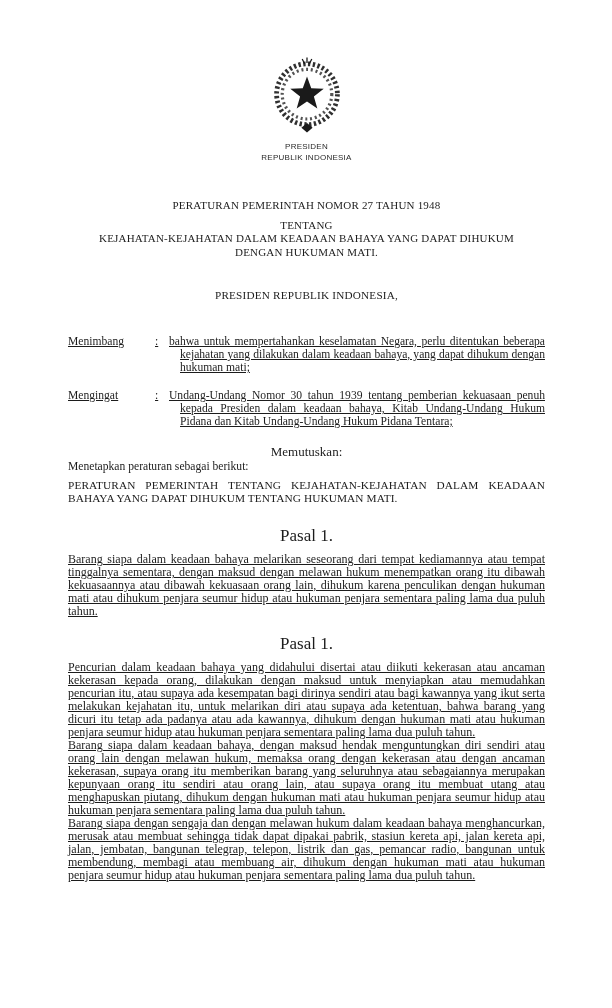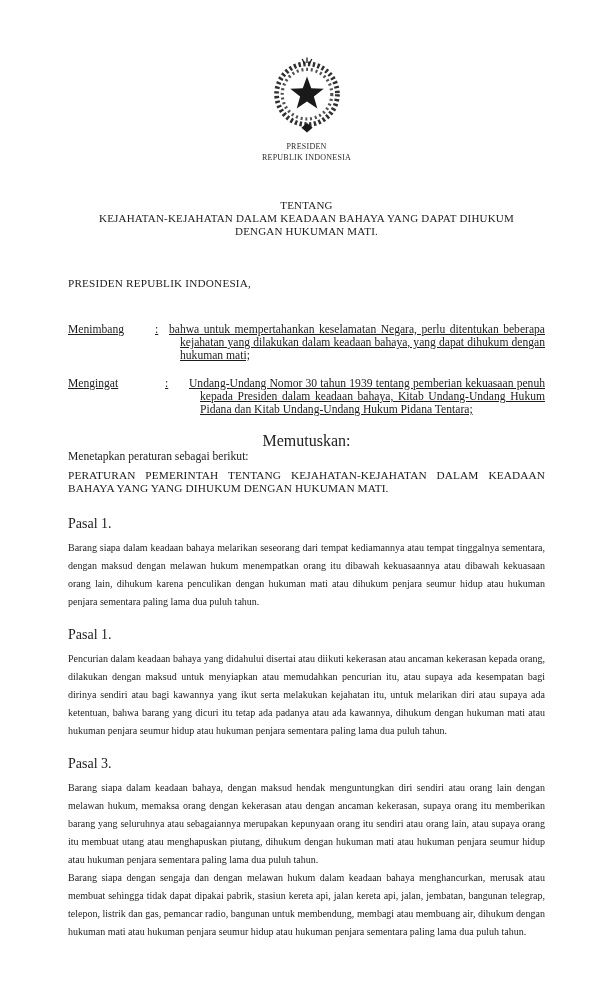--- a/index.html
+++ b/index.html
@@ -13,89 +13,90 @@
   }
   .page {
     width: 612px;
     height: 1008px;
     padding: 52px 67px 0 68px;
     background: #ffffff;
   }
   .doc-header { text-align: center; }
   .emblem { display: inline-block; line-height: 0; }
   .org {
-    font-family: Liberation Serif, serif;
+    font-family: Liberation Sans, sans-serif;
     font-size: 8px;
     letter-spacing: 0.25px;
     line-height: 1.32;
     color: #2a2a2a;
     text-align: center;
   }
   .title-block {
     text-align: center;
     margin-top: 36px;
     font-size: 11px;
     line-height: 1.2;
     letter-spacing: 0.2px;
   }
   .title-block .t2 { margin-top: 7px; }
   .title-block .t3 {
     max-width: 420px;
     margin-left: auto;
     margin-right: auto;
   }
   .salutation {
-    text-align: left;
-    margin-top: 38px;
+    text-align: center;
+    margin-top: 30px;
     font-size: 11.2px;
     letter-spacing: 0.2px;
   }
   .consideration {
     display: flex;
     font-size: 11.6px;
     line-height: 13px;
     text-decoration: underline;
   }
   .consideration.first { margin-top: 34px; }
-  .consideration.second { margin-top: 15px; gap: 10px; }
+  .consideration.second { margin-top: 15px; }
   .c-label { width: 87px; flex: 0 0 87px; }
   .c-colon { width: 14px; flex: 0 0 14px; }
   .c-text {
     flex: 1 1 auto;
     text-align: justify;
     padding-left: 11px;
     text-indent: -11px;
   }
   .memutuskan {
     text-align: center;
     margin-top: 16px;
-    font-size: 16px;
+    font-size: 13px;
   }
   .menetapkan {
     margin-top: 0;
     font-size: 11.6px;
   }
   .enacting-title {
     margin-top: 6px;
     font-size: 11.3px;
     line-height: 13px;
     text-align: justify;
     letter-spacing: 0.1px;
   }
   .article .pasal {
-    text-align: left;
+    text-align: center;
     margin-top: 16px;
     margin-bottom: 7px;
-    font-size: 14px;
+    font-size: 17px;
   }
   .article.first .pasal { margin-top: 21px; }
   .article .body {
-    font-size: 10px;
-    line-height: 18px;
+    font-size: 12px;
+    line-height: 13px;
     text-align: justify;
+    text-decoration: underline;
   }
 </style>
 </head>
 <body>
 
 <div class="page">
 
   <header class="doc-header">
     <span class="emblem">
       <svg width="80" height="86" viewBox="0 0 100 106" xmlns="http://www.w3.org/2000/svg">
@@ -106,20 +107,21 @@
         </g>
         <polygon fill="#1a1a1a" points="50,30 55.3,44.7 70.9,45.2 58.6,54.8 62.9,69.8 50,61 37.1,69.8 41.4,54.8 29.1,45.2 44.7,44.7"></polygon>
         <path d="M43 94 L50 88 L57 94 L50 100 Z" fill="#1a1a1a"></path>
       </svg>
     </span>
     <div class="org">PRESIDEN</div>
     <div class="org">REPUBLIK INDONESIA</div>
   </header>
 
   <section class="title-block">
+    <div class="t1">PERATURAN PEMERINTAH NOMOR 27 TAHUN 1948</div>
     <div class="t2">TENTANG</div>
     <div class="t3">KEJAHATAN-KEJAHATAN DALAM KEADAAN BAHAYA YANG DAPAT DIHUKUM DENGAN HUKUMAN MATI.</div>
   </section>
 
   <div class="salutation">PRESIDEN REPUBLIK INDONESIA,</div>
 
   <div class="consideration first">
     <div class="c-label">Menimbang</div>
     <div class="c-colon">:</div>
     <div class="c-text">bahwa untuk mempertahankan keselamatan Negara, perlu ditentukan beberapa kejahatan yang dilakukan dalam keadaan bahaya, yang dapat dihukum dengan hukuman mati;</div>
@@ -128,34 +130,33 @@
   <div class="consideration second">
     <div class="c-label">Mengingat</div>
     <div class="c-colon">:</div>
     <div class="c-text">Undang-Undang Nomor 30 tahun 1939 tentang pemberian kekuasaan penuh kepada Presiden dalam keadaan bahaya, Kitab Undang-Undang Hukum Pidana dan Kitab Undang-Undang Hukum Pidana Tentara;</div>
   </div>
 
   <div class="memutuskan">Memutuskan:</div>
 
   <div class="menetapkan">Menetapkan peraturan sebagai berikut:</div>
 
-  <p class="enacting-title">PERATURAN PEMERINTAH TENTANG KEJAHATAN-KEJAHATAN DALAM KEADAAN BAHAYA YANG YANG DIHUKUM DENGAN HUKUMAN MATI.</p>
+  <p class="enacting-title">PERATURAN PEMERINTAH TENTANG KEJAHATAN-KEJAHATAN DALAM KEADAAN BAHAYA YANG DAPAT DIHUKUM TENTANG HUKUMAN MATI.</p>
 
   <section class="article first">
     <div class="pasal">Pasal 1.</div>
     <p class="body">Barang siapa dalam keadaan bahaya melarikan seseorang dari tempat kediamannya atau tempat tinggalnya sementara, dengan maksud dengan melawan hukum menempatkan orang itu dibawah kekuasaannya atau dibawah kekuasaan orang lain, dihukum karena penculikan dengan hukuman mati atau dihukum penjara seumur hidup atau hukuman penjara sementara paling lama dua puluh tahun.</p>
   </section>
 
   <section class="article">
     <div class="pasal">Pasal 1.</div>
     <p class="body">Pencurian dalam keadaan bahaya yang didahului disertai atau diikuti kekerasan atau ancaman kekerasan kepada orang, dilakukan dengan maksud untuk menyiapkan atau memudahkan pencurian itu, atau supaya ada kesempatan bagi dirinya sendiri atau bagi kawannya yang ikut serta melakukan kejahatan itu, untuk melarikan diri atau supaya ada ketentuan, bahwa barang yang dicuri itu tetap ada padanya atau ada kawannya, dihukum dengan hukuman mati atau hukuman penjara seumur hidup atau hukuman penjara sementara paling lama dua puluh tahun.</p>
   </section>
 
   <section class="article">
-    <div class="pasal">Pasal 3.</div>
     <p class="body">Barang siapa dalam keadaan bahaya, dengan maksud hendak menguntungkan diri sendiri atau orang lain dengan melawan hukum, memaksa orang dengan kekerasan atau dengan ancaman kekerasan, supaya orang itu memberikan barang yang seluruhnya atau sebagaiannya merupakan kepunyaan orang itu sendiri atau orang lain, atau supaya orang itu membuat utang atau menghapuskan piutang, dihukum dengan hukuman mati atau hukuman penjara seumur hidup atau hukuman penjara sementara paling lama dua puluh tahun.</p>
   </section>
 
   <section class="article">
     <p class="body">Barang siapa dengan sengaja dan dengan melawan hukum dalam keadaan bahaya menghancurkan, merusak atau membuat sehingga tidak dapat dipakai pabrik, stasiun kereta api, jalan kereta api, jalan, jembatan, bangunan telegrap, telepon, listrik dan gas, pemancar radio, bangunan untuk membendung, membagi atau membuang air, dihukum dengan hukuman mati atau hukuman penjara seumur hidup atau hukuman penjara sementara paling lama dua puluh tahun.</p>
   </section>
 
 </div>
 
 </body></html>

